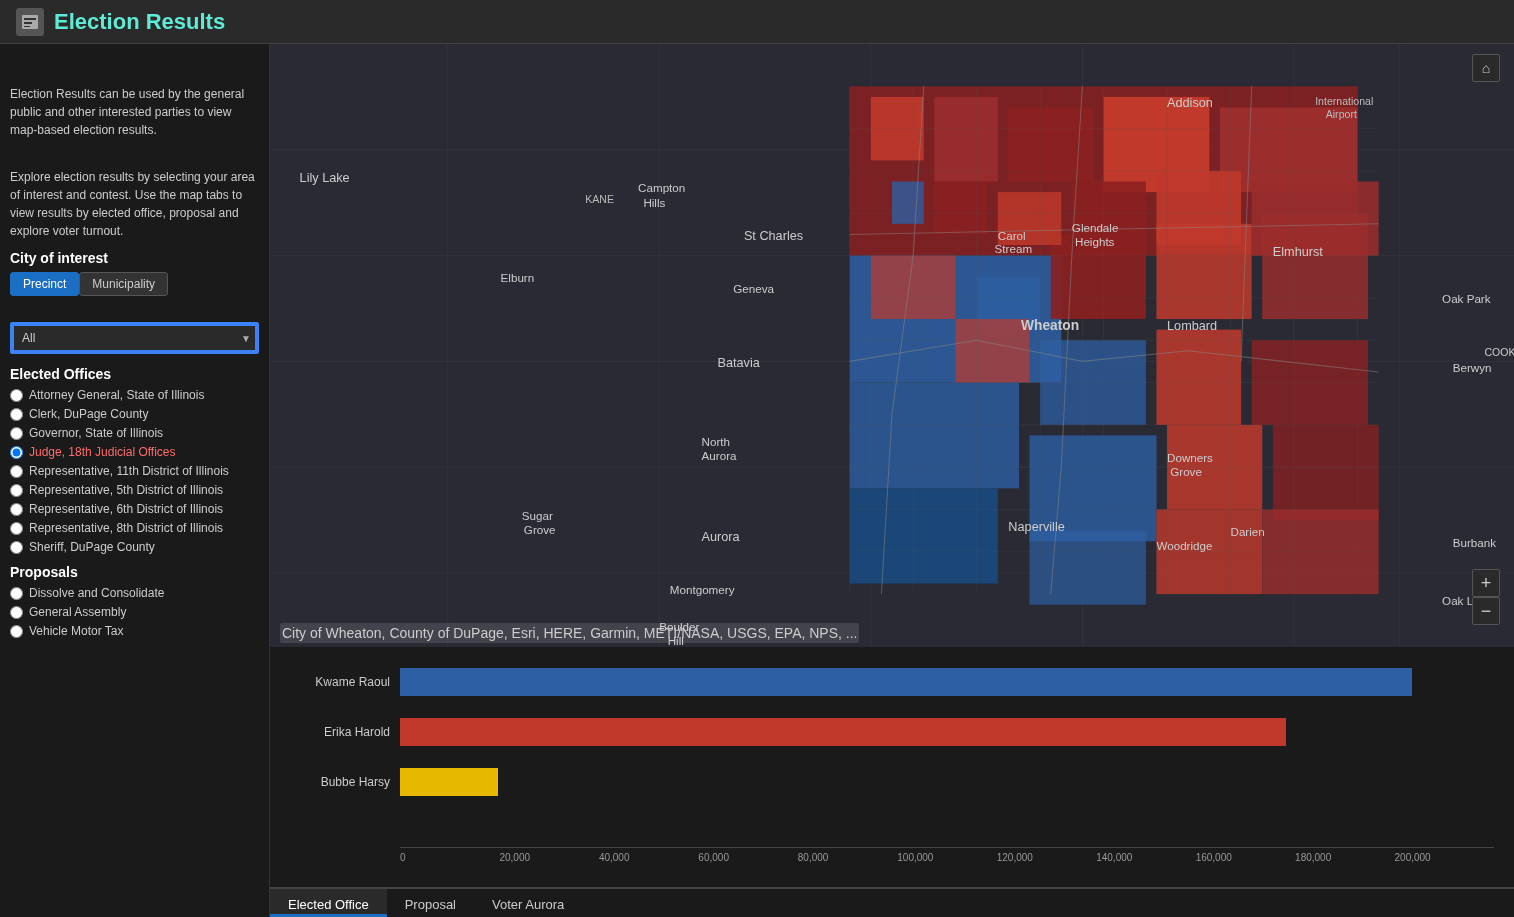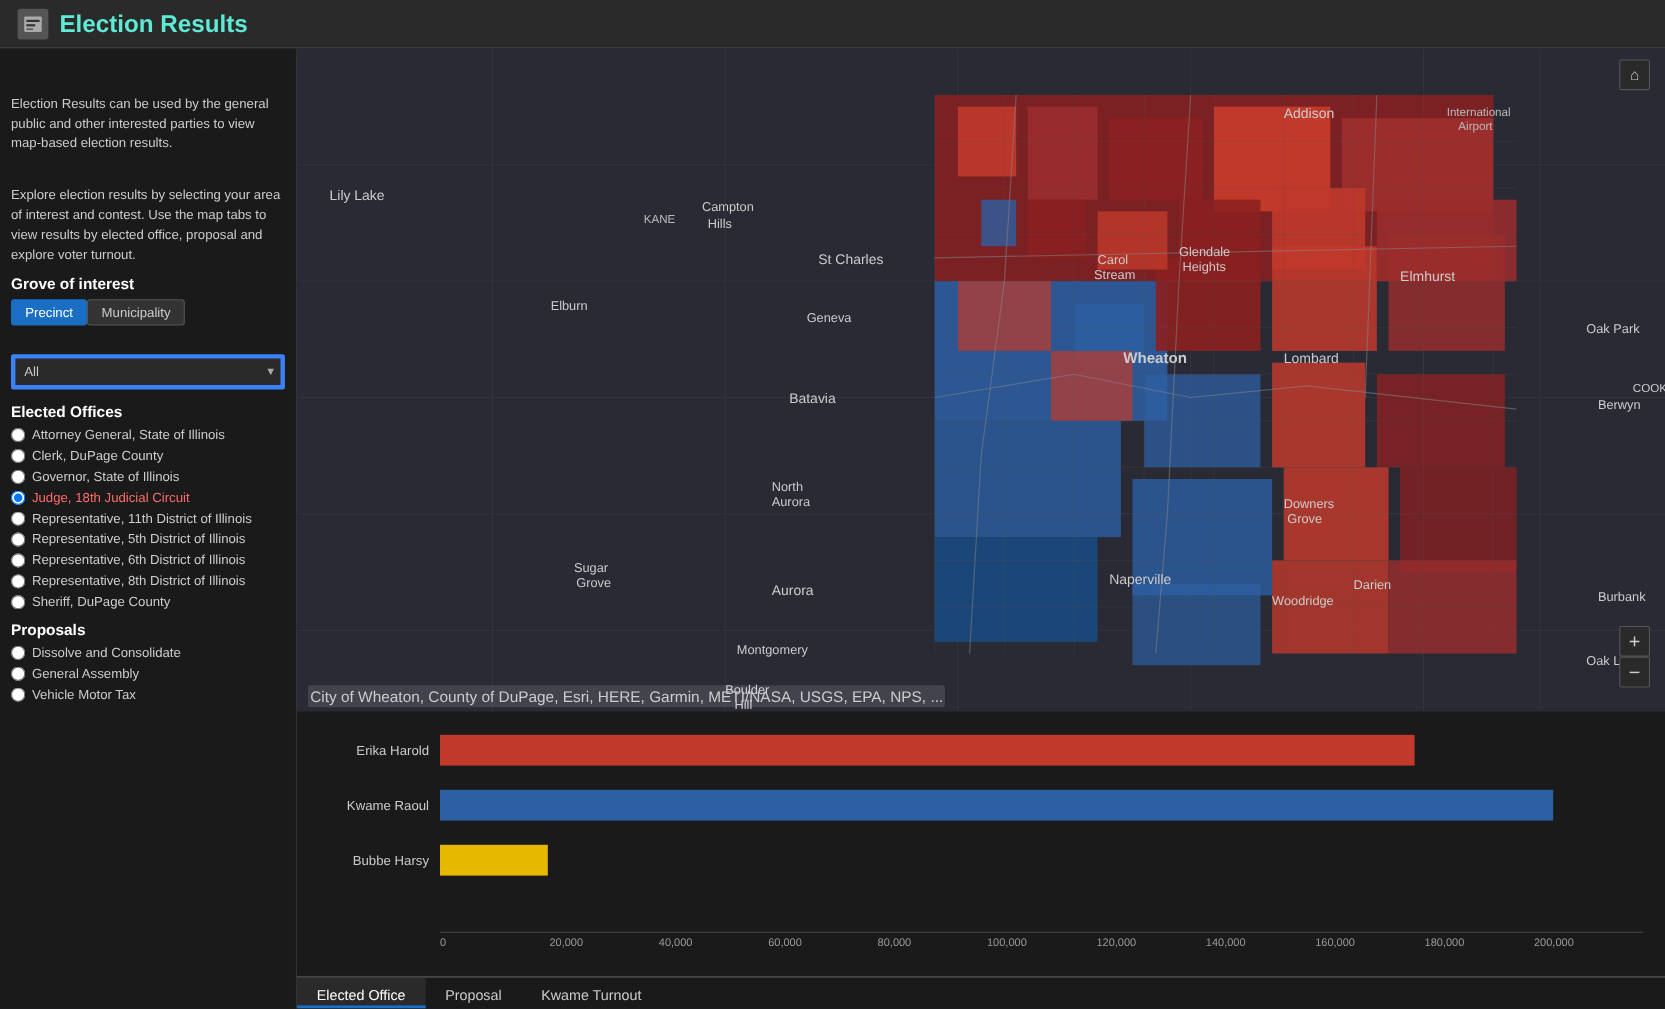--- a/index.html
+++ b/index.html
@@ -172,21 +172,21 @@
   </div>
   <span class="header-title">Election Results</span>
 </div>
 
 <div class="main-row">
 
   <div class="sidebar">
     <p class="sidebar-desc">Election Results can be used by the general public and other interested parties to view map-based election results.</p>
     <p class="sidebar-desc">Explore election results by selecting your area of interest and contest. Use the map tabs to view results by elected office, proposal and explore voter turnout.</p>
 
-    <div class="sidebar-section-title">Grove of interest</div>
+    <div class="sidebar-section-title">City of interest</div>
     <div class="area-buttons">
       <button class="area-btn active">Precinct</button>
       <button class="area-btn">Municipality</button>
     </div>
 
     <div class="dropdown-wrapper">
       <select class="dropdown-select">
         <option>All</option>
       </select>
       <span class="dropdown-arrow">▼</span>
@@ -201,21 +201,21 @@
         <div class="radio-item">
           <input type="radio" name="elected-office" style=""> 
           <span>Clerk, DuPage County</span>
         </div>
         <div class="radio-item">
           <input type="radio" name="elected-office" style=""> 
           <span>Governor, State of Illinois</span>
         </div>
         <div class="radio-item highlighted">
           <input type="radio" name="elected-office" checked="" style=""> 
-          <span>Judge, 18th Judicial Circuit</span>
+          <span>Judge, 18th Judicial Offices</span>
         </div>
         <div class="radio-item">
           <input type="radio" name="elected-office" style=""> 
           <span>Representative, 11th District of Illinois</span>
         </div>
         <div class="radio-item">
           <input type="radio" name="elected-office" style=""> 
           <span>Representative, 5th District of Illinois</span>
         </div>
         <div class="radio-item">
@@ -381,29 +381,29 @@
       <div class="map-zoom-in">+</div>
       <div class="map-zoom-out">−</div>
 
       <div class="map-attribution">City of Wheaton, County of DuPage, Esri, HERE, Garmin, METI/NASA, USGS, EPA, NPS, ...</div>
     </div>
 
     <div class="chart-area">
       <div class="chart-canvas" id="chart-canvas">
 
       <div class="bar-row">
+    <div class="bar-label">Kwame Raoul</div>
+    <div class="bar-track">
+      <div class="bar-fill" style="width:92.5%; background:#2d5fa3;"></div>
+    </div>
+  </div>
+          <div class="bar-row">
     <div class="bar-label">Erika Harold</div>
     <div class="bar-track">
       <div class="bar-fill" style="width:81.0%; background:#c0392b;"></div>
-    </div>
-  </div>
-          <div class="bar-row">
-    <div class="bar-label">Kwame Raoul</div>
-    <div class="bar-track">
-      <div class="bar-fill" style="width:92.5%; background:#2d5fa3;"></div>
     </div>
   </div>
           <div class="bar-row">
     <div class="bar-label">Bubbe Harsy</div>
     <div class="bar-track">
       <div class="bar-fill" style="width:9.0%; background:#e6b800;"></div>
     </div>
   </div>
         </div>
       <div class="x-axis" id="x-axis">
@@ -418,17 +418,17 @@
           <div class="x-tick">140,000</div>
           <div class="x-tick">160,000</div>
           <div class="x-tick">180,000</div>
           <div class="x-tick">200,000</div>
         </div>
     </div>
 
     <div class="bottom-tabs" id="bottom-tabs">
     <button class="bottom-tab active">Elected Office</button>
         <button class="bottom-tab">Proposal</button>
-        <button class="bottom-tab">Kwame Turnout</button>
+        <button class="bottom-tab">Voter Aurora</button>
       </div>
 
   </div>
 </div>
 
 </body></html>

